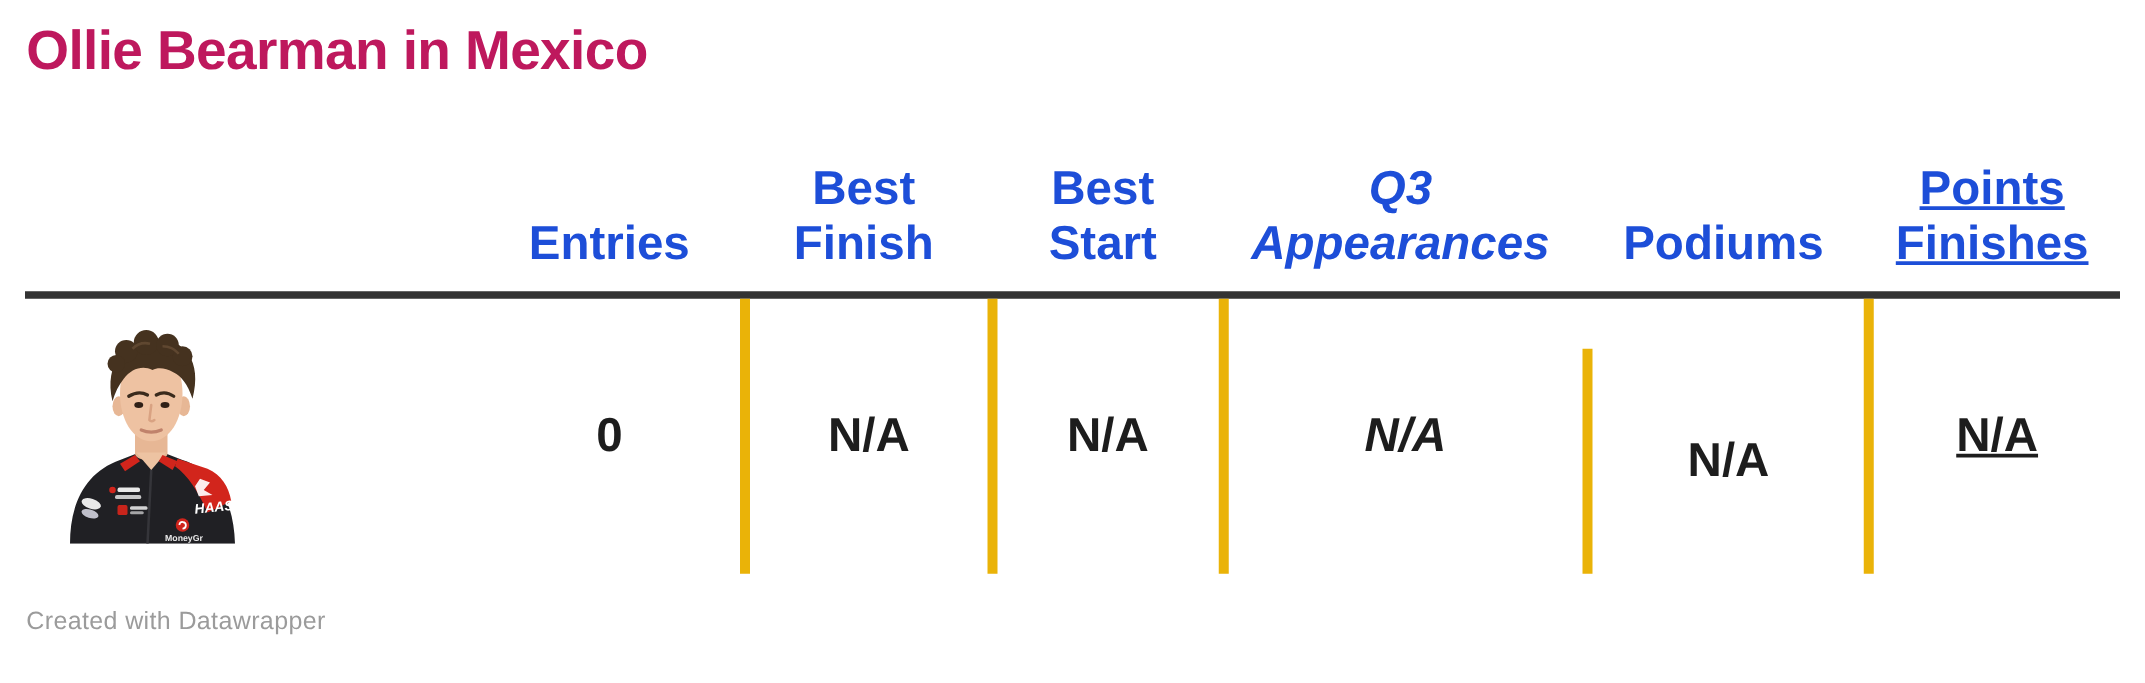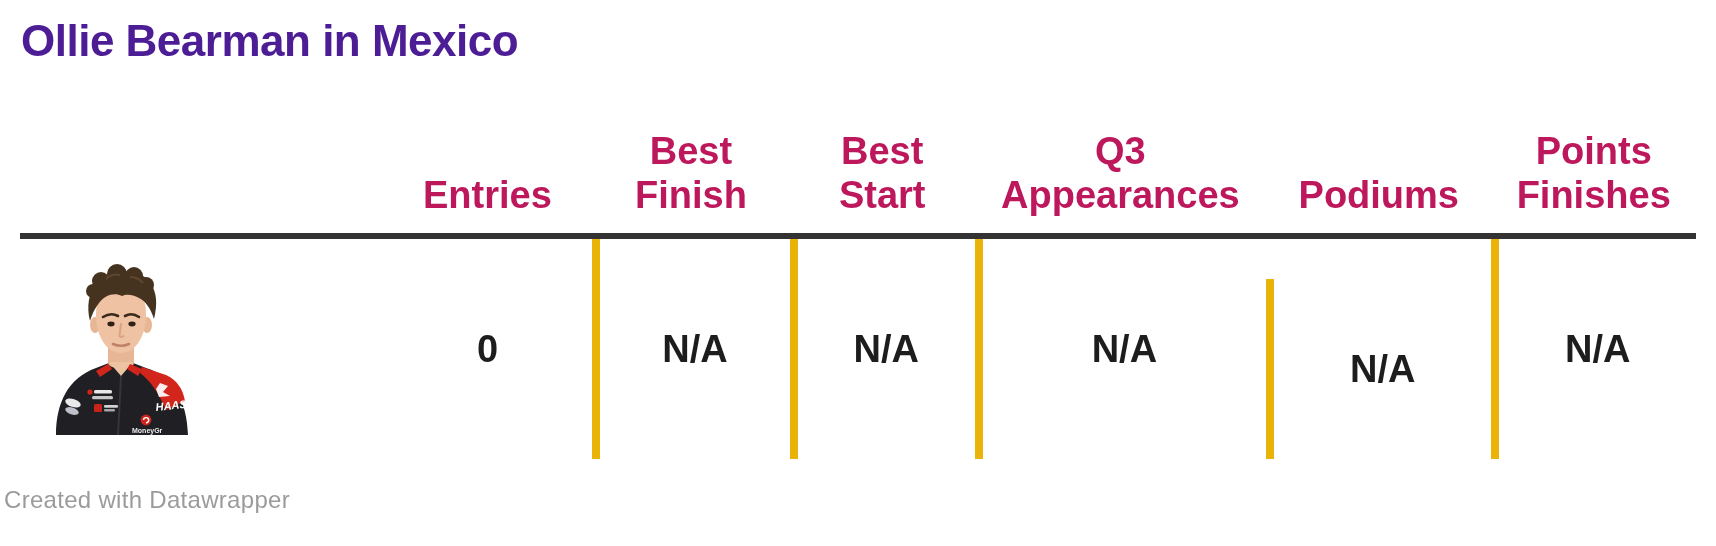--- a/index.html
+++ b/index.html
@@ -6,57 +6,57 @@
   html,body { background:#ffffff; }
   body {
     width:1716px; height:546px;
     font-family:"Liberation Sans", sans-serif;
     position:relative; overflow:hidden;
   }
   .page { position:absolute; inset:0; background:#ffffff; }
 
   .title {
     position:absolute; left:21px; top:16px;
-    font-size:44px; font-weight:700; color:#4c1d95;
+    font-size:44px; font-weight:700; color:#be185d;
     letter-spacing:-0.5px; white-space:nowrap;
   }
 
   .table { position:absolute; left:20px; top:129px; width:1676px; }
 
   .hrow {
     display:flex; align-items:flex-end;
     border-bottom:6px solid #333333;
     padding-bottom:16px;
   }
   .hcell {
     font-size:38px; font-weight:700; line-height:44px;
-    color:#be185d; text-align:center; white-space:pre-line;
+    color:#1d4ed8; text-align:center; white-space:pre-line;
   }
 
   .brow { display:flex; height:220px; }
   .bcell {
     display:flex; align-items:center; justify-content:center;
     font-size:38px; font-weight:700; color:#1d1d1d;
   }
   .bcell.vline { border-left:8px solid #eab308; }
 
   .c1 { width:367px; }
   .c2 { width:212px;text-align:center; }
   .c3 { width:200px; }
   .c4 { width:187px; }
-  .c5 { width:295px; }
+  .c5 { width:295px;font-style:italic; }
   .c6 { width:228px;margin-top:40px; }
-  .c7 { width:207px; }
+  .c7 { width:207px;text-decoration:underline; }
 
   .photo-cell { justify-content:flex-start; padding-left:26px; }
   .portrait { width:150px; height:172px; display:block; }
 
   .credit {
-    position:absolute; left:4px; top:486px;
-    font-size:24px; color:#9b9b9b; letter-spacing:0.3px;
+    position:absolute; left:21px; top:486px;
+    font-size:20px; color:#9b9b9b; letter-spacing:0.3px;
   }
 </style>
 </head>
 <body>
 
 <div class="page">
 
   <div class="title">Ollie Bearman in Mexico</div>
 
   <div class="table">

